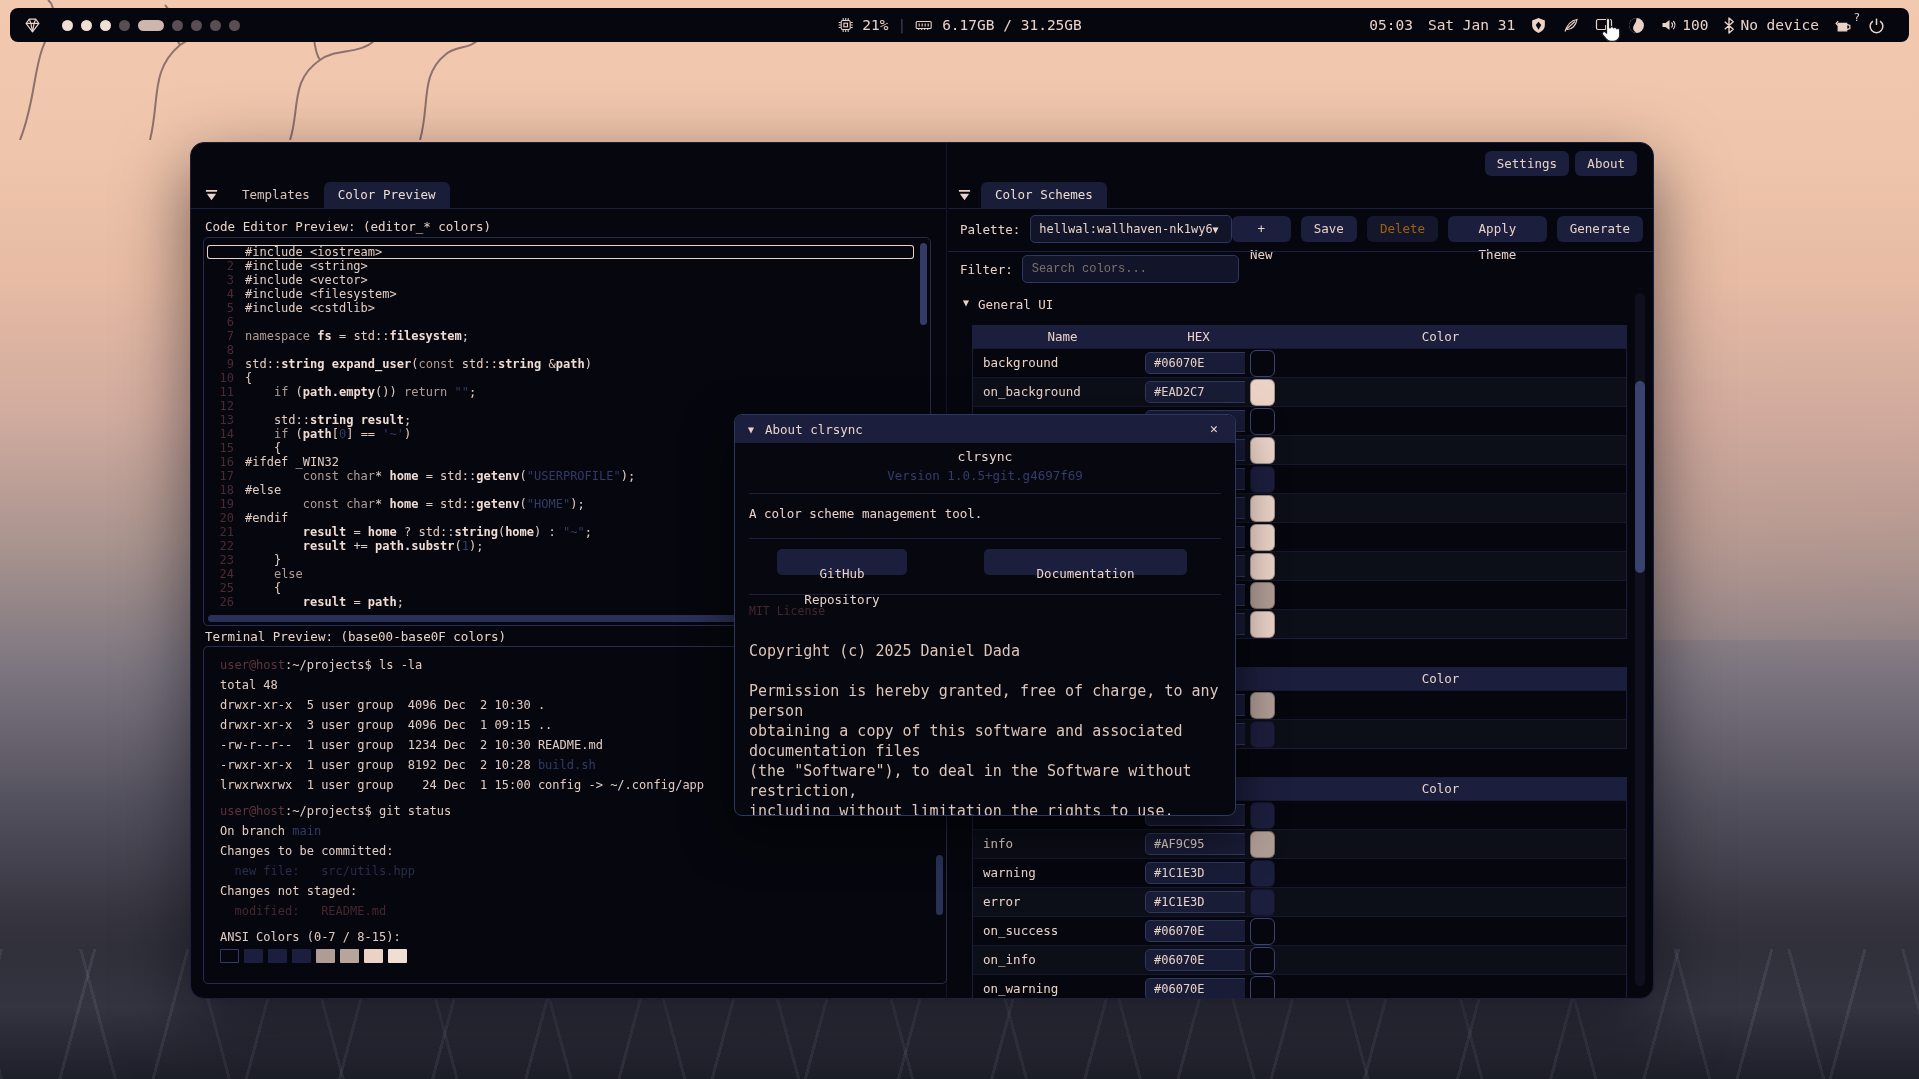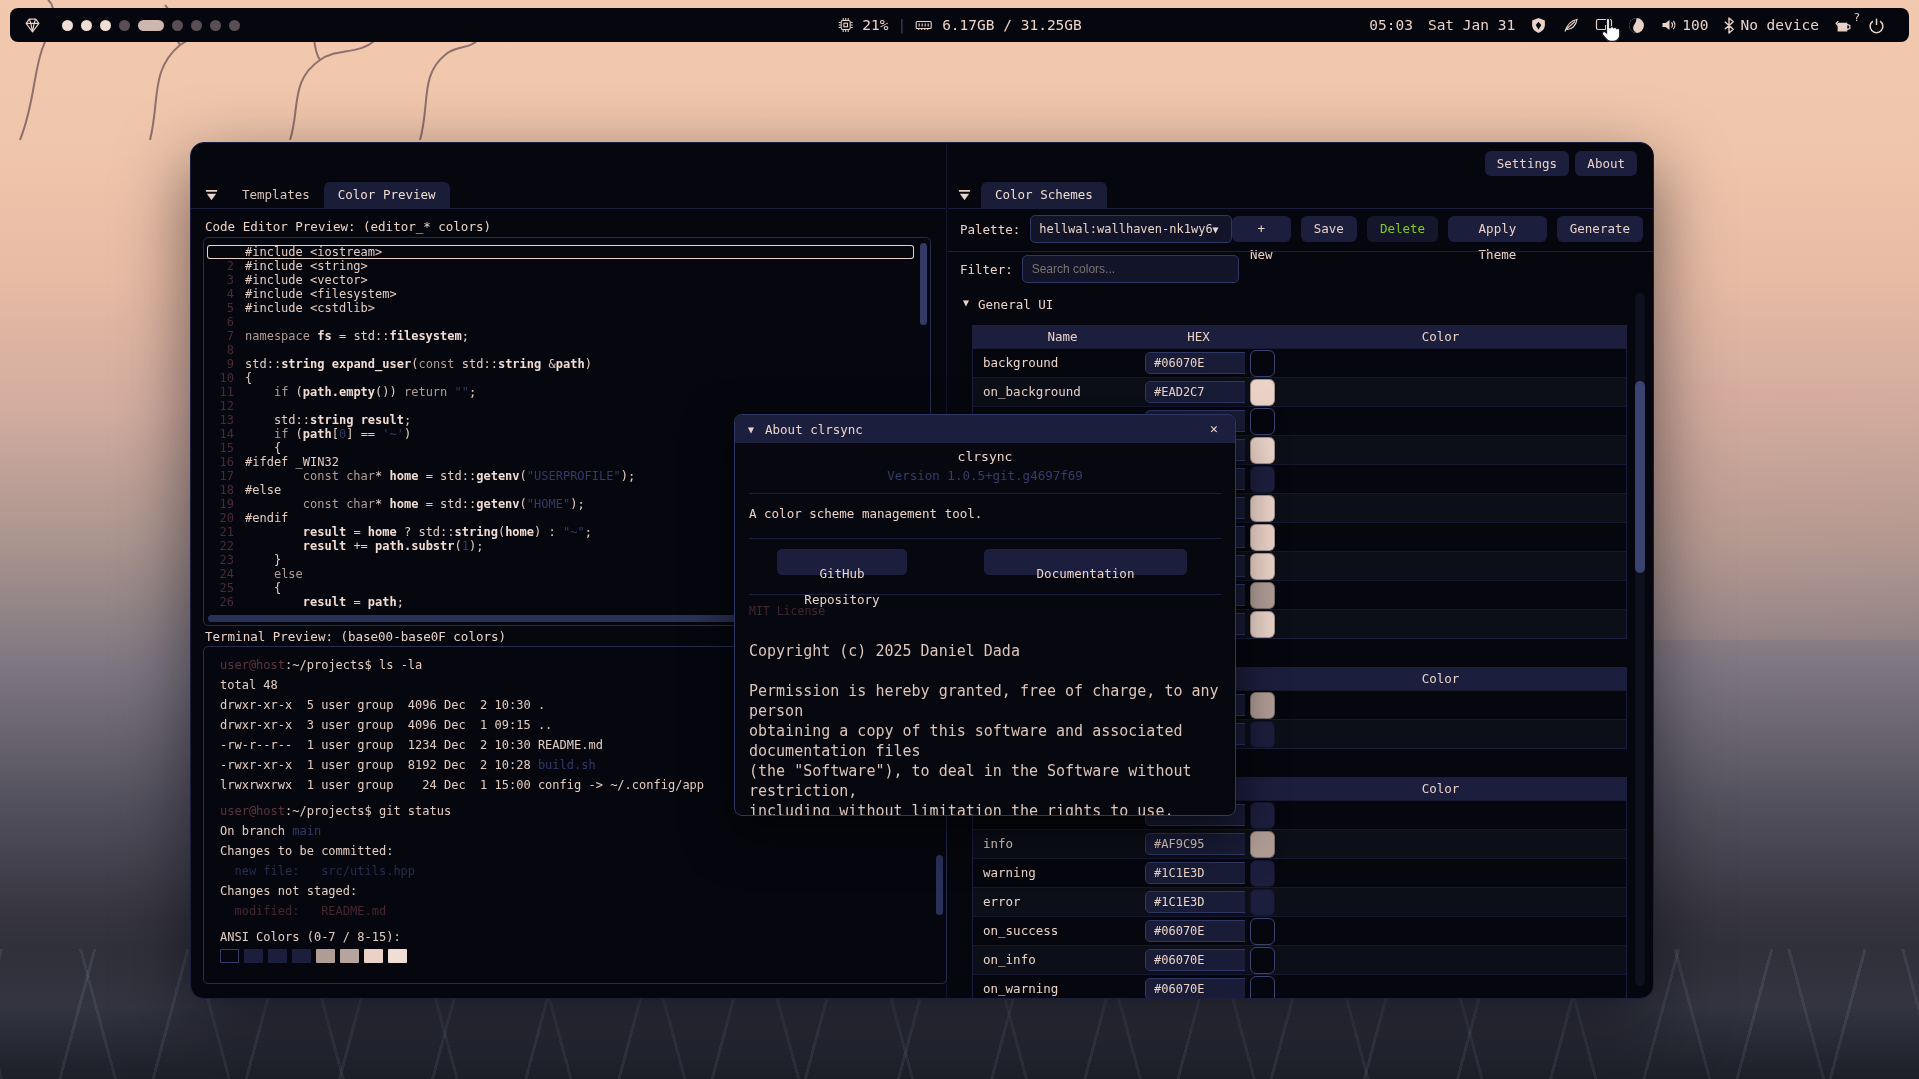--- a/index.html
+++ b/index.html
@@ -69,25 +69,25 @@
   .ansi.dk{box-shadow:inset 0 0 0 1px #343B66;}
   
   .toolbar{position:absolute;top:72px;left:0;right:0;height:28px;display:flex;align-items:center;padding:0 10px 0 12px;}
   .lab{font-size:12.5px;color:#EAD2C7;}
   .dropdown{margin-left:10px;width:190px;height:26px;background:#12152A;border:1px solid #2E3763;border-radius:5px;
     display:flex;align-items:center;justify-content:flex-start;padding:0 8px;font-size:12px;color:#EAD2C7;}
   .dd-arrow{font-size:10px;color:#EAD2C7;}
   .btngroup{margin-left:auto;display:flex;gap:10px;justify-content:center;}
   .btn{height:26px;background:#1C1E3D;border:none;border-radius:6px;color:#EAD2C7;
     font-family:inherit;font-size:12.5px;padding:0 13px;line-height:26px;}
-  .btn.dis{background:#14172B;color:#84cc16;}
+  .btn.dis{background:#14172B;color:#a16207;}
   .rp-divider{position:absolute;top:108px;left:0;right:0;height:1px;background:#1C1E3D;}
   .filterrow{position:absolute;top:112px;left:12px;display:flex;align-items:center;}
   .filterinput{margin-left:9px;width:197px;height:26px;background:#12152A;border:1px solid #2E3763;border-radius:5px;
-    color:#EAD2C7;font-family:Liberation Sans, sans-serif;font-size:12px;padding:0 9px;outline:none;}
+    color:#EAD2C7;font-family:Liberation Mono, monospace;font-size:12px;padding:0 9px;outline:none;}
   .filterinput::placeholder{color:#8E8277;opacity:.85;}
   .sections{position:absolute;top:154px;left:24px;width:655px;}
   .seclab{height:28px;font-size:12.5px;color:#EAD2C7;display:flex;align-items:flex-start;gap:9px;padding-left:-10px;}
   .seclab .tri{font-size:10px;margin-left:-9px;}
   .ctable{border:1px solid #1C1E3D;}
   .trow{display:grid;grid-template-columns:169px 103px 1fr;height:28px;border-top:1px solid #15182e;background:#06070E;}
   .trow.alt{background:#0C0E18;}
   .trow.thead{height:22px;background:#1C1E3D;border-top:none;text-align:center;}
   .tcell{font-size:12.5px;color:#EAD2C7;padding-left:10px;line-height:28px;overflow:hidden;}
   .thead .tcell{line-height:22px;}

